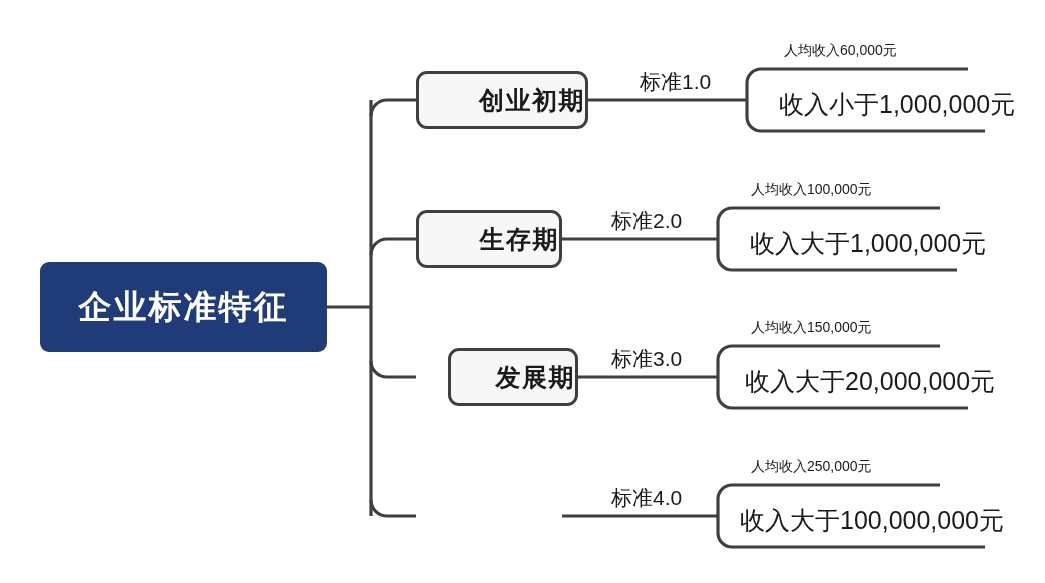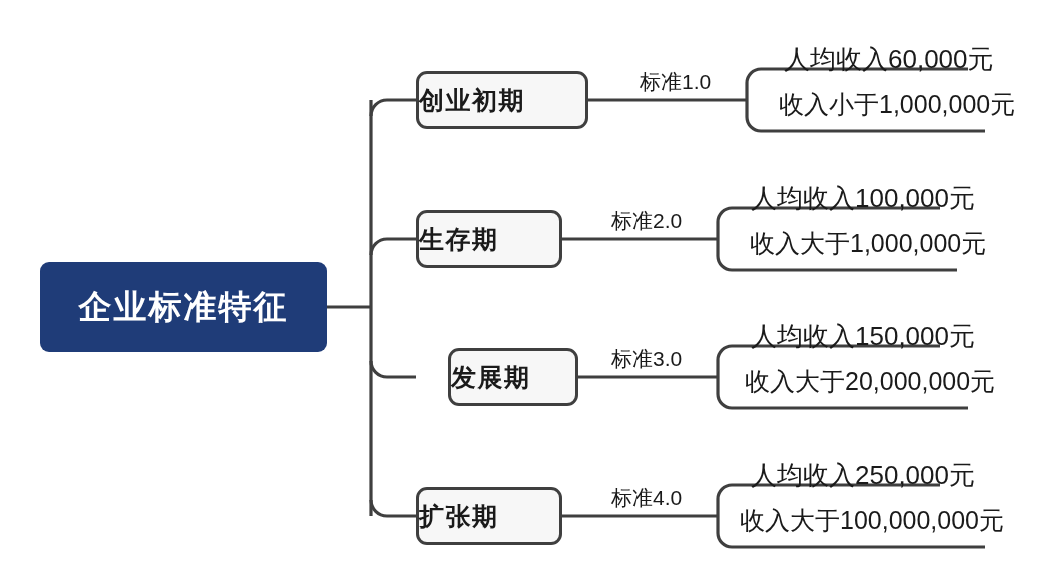--- a/index.html
+++ b/index.html
@@ -48,21 +48,21 @@
   }
 
   
   .branch-node {
     position: absolute;
     background: #F7F7F7;
     border: 3px solid #3F3F3F;
     border-radius: 11px;
     display: flex;
     align-items: center;
-    justify-content: flex-start;
+    justify-content: flex-end;
     box-sizing: border-box;
   }
   .branch-label {
     color: #1A1A1A;
     font-size: 25px;
     font-weight: bold;
     letter-spacing: 1.5px;
     white-space: nowrap;
   }
 
@@ -74,21 +74,21 @@
     white-space: nowrap;
   }
 
   
   .leaf-group {
     position: absolute;
   }
   .leaf-top-text {
     position: absolute;
     color: #1A1A1A;
-    font-size: 26px;
+    font-size: 14px;
     white-space: nowrap;
   }
   .leaf-bottom-text {
     position: absolute;
     color: #1A1A1A;
     font-size: 25px;
     white-space: nowrap;
   }
 </style>
 </head>
@@ -153,22 +153,19 @@
 
   <div class="branch-node" style="left:416px; top:348px; width:130px; height:58px;margin-left:32px;">
     <span class="branch-label">发展期</span>
   </div>
   <span class="edge-label" style="left:611px; top:345px;">标准3.0</span>
   <div class="leaf-group">
     <span class="leaf-top-text" style="left:751px; top:319px;">人均收入150,000元</span>
     <span class="leaf-bottom-text" style="left:745px; top:365px;">收入大于20,000,000元</span>
   </div>
 
-  <div class="branch-node" style="left:416px; top:487px; width:146px; height:58px;">
-    <span class="branch-label">扩张期</span>
-  </div>
   <span class="edge-label" style="left:611px; top:484px;">标准4.0</span>
   <div class="leaf-group">
     <span class="leaf-top-text" style="left:751px; top:458px;">人均收入250,000元</span>
     <span class="leaf-bottom-text" style="left:740px; top:504px;">收入大于100,000,000元</span>
   </div>
 
 </div>
 
 </body></html>

